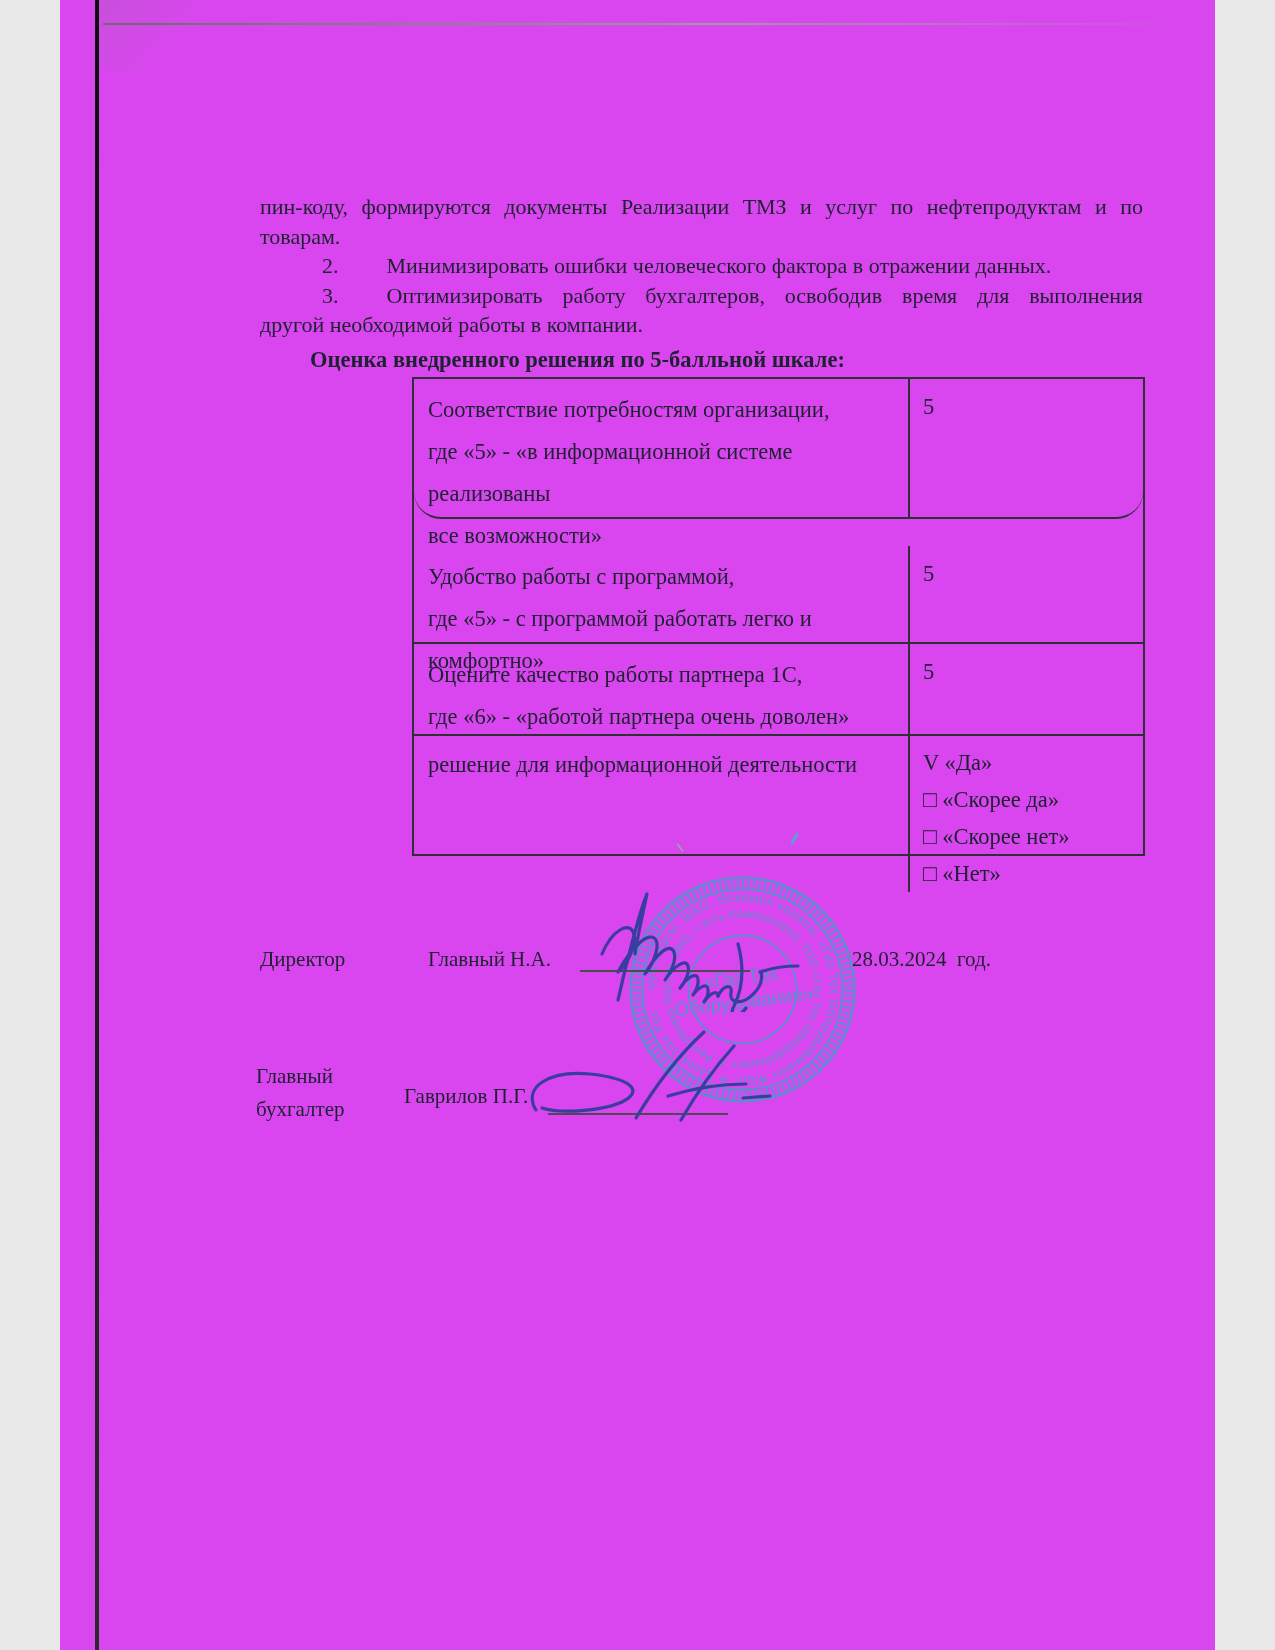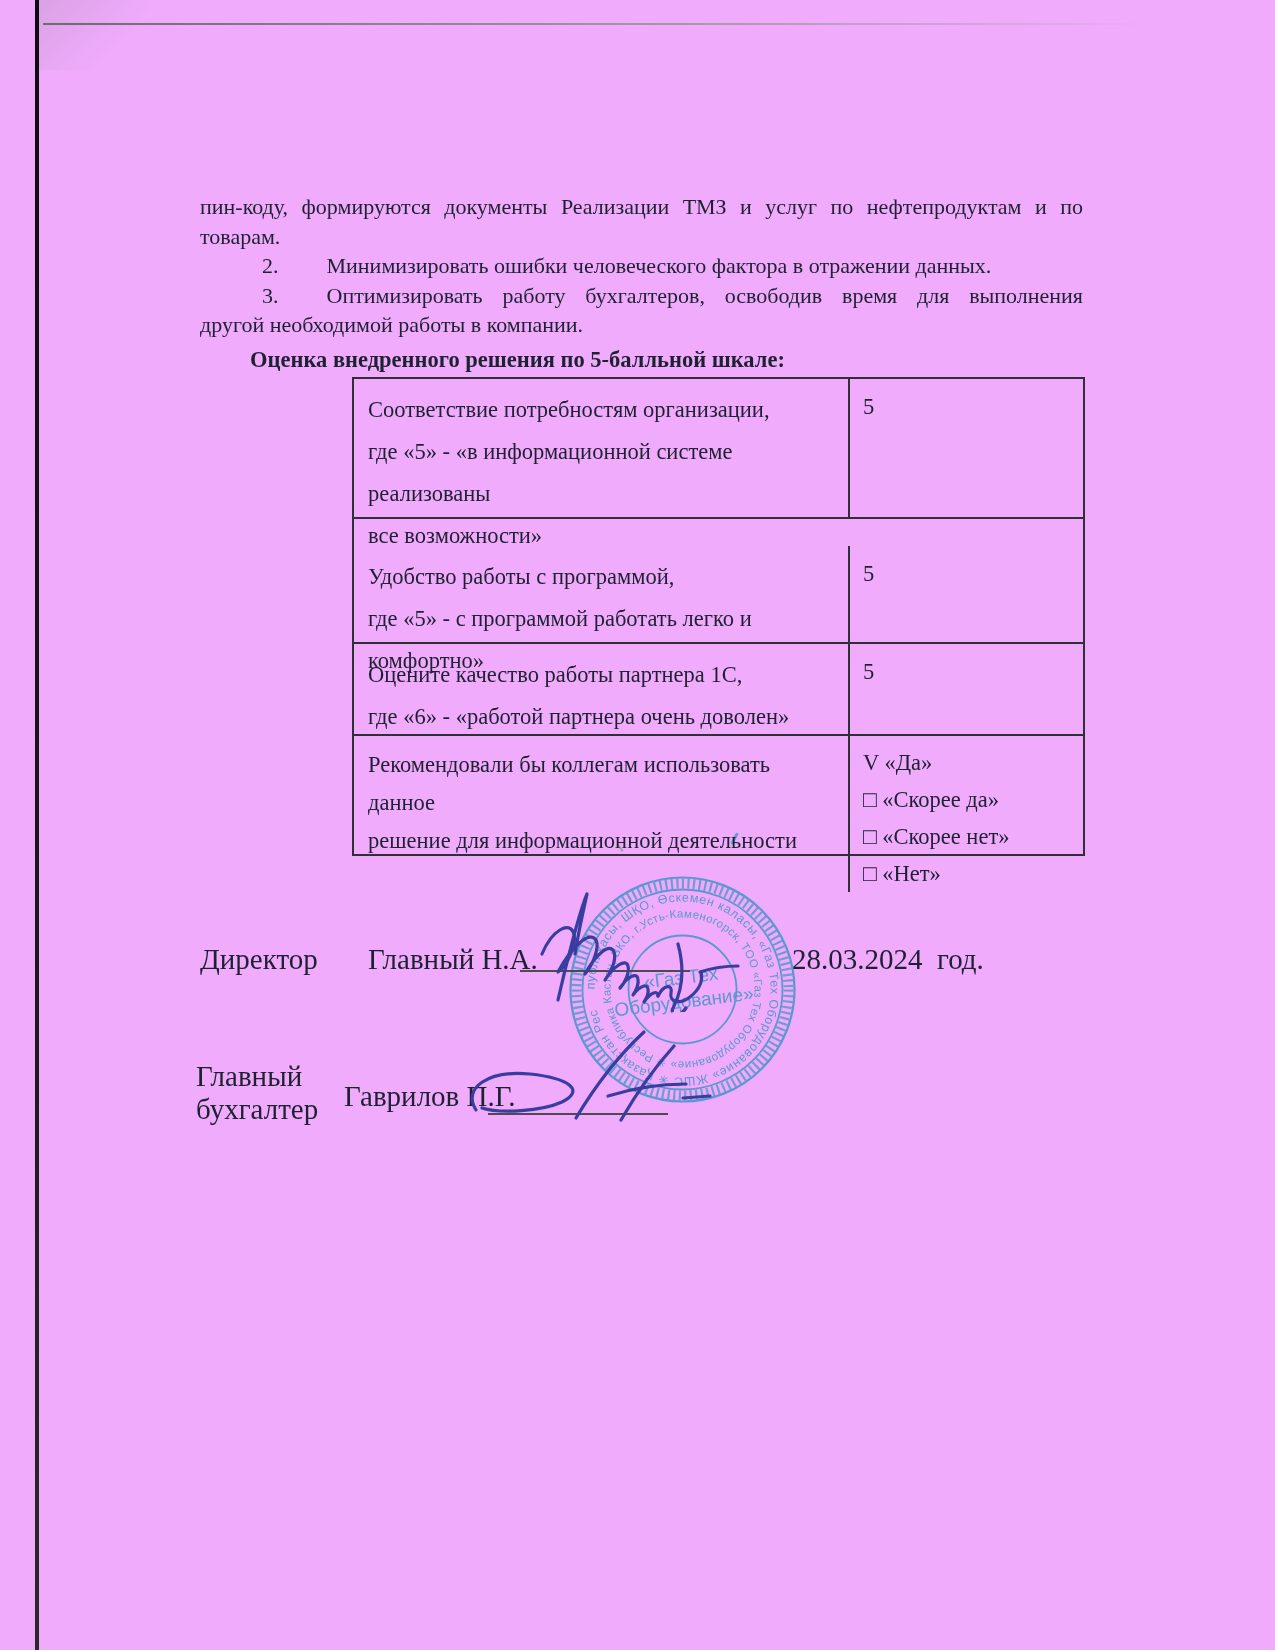--- a/index.html
+++ b/index.html
@@ -1,18 +1,18 @@
 <!DOCTYPE html>
 <html><head>
 <meta charset="utf-8">
 <style>
   html,body{margin:0;padding:0;background:#e8e8e8;}
   .page{
-    position:relative;width:1275px;height:1650px;margin:0 auto;
-    background:#f0abfc;overflow:hidden;
+    position:relative;width:1155px;height:1650px;margin:0 auto;
+    background:#d946ef;overflow:hidden;
     font-family:"Liberation Serif","DejaVu Serif",serif;
     color:#1d2130;
   }
   
   .scan-vline{position:absolute;left:35px;top:0;width:4px;height:1650px;
     background:linear-gradient(to bottom,#0d0d0d,#1a1a1a 60%,#2a2a2a);}
   .scan-hline{position:absolute;left:43px;top:23px;width:1105px;height:2px;
     background:linear-gradient(to right,#6b6b6b,#9c9c9c 55%,rgba(170,170,170,0));}
   .scan-corner{position:absolute;left:39px;top:0;width:110px;height:70px;
     background:linear-gradient(135deg,rgba(120,120,125,.18),rgba(255,255,255,0) 70%);}
@@ -27,30 +27,30 @@
   .item .gap{display:inline-block;width:48px;}
   .item{padding-left:62px;}
   .item.just{padding-left:0;}
   .item.just .num{margin-left:62px;}
   .heading{margin-top:5px;padding-left:50px;font-weight:bold;font-size:22.5px;line-height:30px;}
   
   .tbl{position:absolute;left:352px;top:377px;width:733px;height:479px;
     border:2px solid #2e3036;box-sizing:border-box;display:flex;flex-direction:column;}
   .trow{display:flex;box-sizing:border-box;border-bottom:2px solid #2e3036;}
   .trow:last-child{border-bottom:none;flex:1;}
-  .r1{height:140px;} .r2{height:98px;margin-top:27px;} .r3{height:92px;}
+  .r1{height:140px;border-radius:27px;} .r2{height:98px;margin-top:27px;} .r3{height:92px;}
   .tc-l{width:496px;box-sizing:border-box;border-right:2px solid #2e3036;
     padding:10px 16px 0 14px;font-size:22.5px;}
   .tc-l .cline{line-height:42px;}
   .r4 .tc-l .cline{line-height:38px;}
   .tc-r{flex:1;box-sizing:border-box;padding:8px 0 0 13px;font-size:22.5px;}
   .tc-r .score{line-height:40px;}
   .tc-r .opt{line-height:37px;}
   
-  .sig-label,.sig-name,.sig-date{position:absolute;font-size:29px;line-height:26px;}
+  .sig-label,.sig-name,.sig-date{position:absolute;font-size:21px;line-height:26px;}
   .u-line{position:absolute;height:2px;background:#4c4c50;}
   .sig-svg{position:absolute;}
   
   .stamp{position:absolute;left:565px;top:872px;width:235px;height:235px;opacity:.9;}
   .stamp text{font-family:"Liberation Sans","DejaVu Sans",sans-serif;fill:#4d95cc;}
 </style>
 </head>
 <body>
 
 <div class="page">
@@ -94,21 +94,20 @@
       <div class="tc-l">
         <div class="cline">Оцените качество работы партнера 1С,</div>
         <div class="cline">где «6» - «работой партнера очень доволен»</div>
       </div>
       <div class="tc-r">
         <div class="score">5</div>
       </div>
     </div>
     <div class="trow r4">
       <div class="tc-l">
-        <div class="cline">Рекомендовали бы коллегам использовать данное</div>
         <div class="cline">решение для информационной деятельности</div>
       </div>
       <div class="tc-r">
         <div class="opt">V «Да»</div>
         <div class="opt">□ «Скорее да»</div>
         <div class="opt">□ «Скорее нет»</div>
         <div class="opt">□ «Нет»</div>
       </div>
     </div>
   </div>

